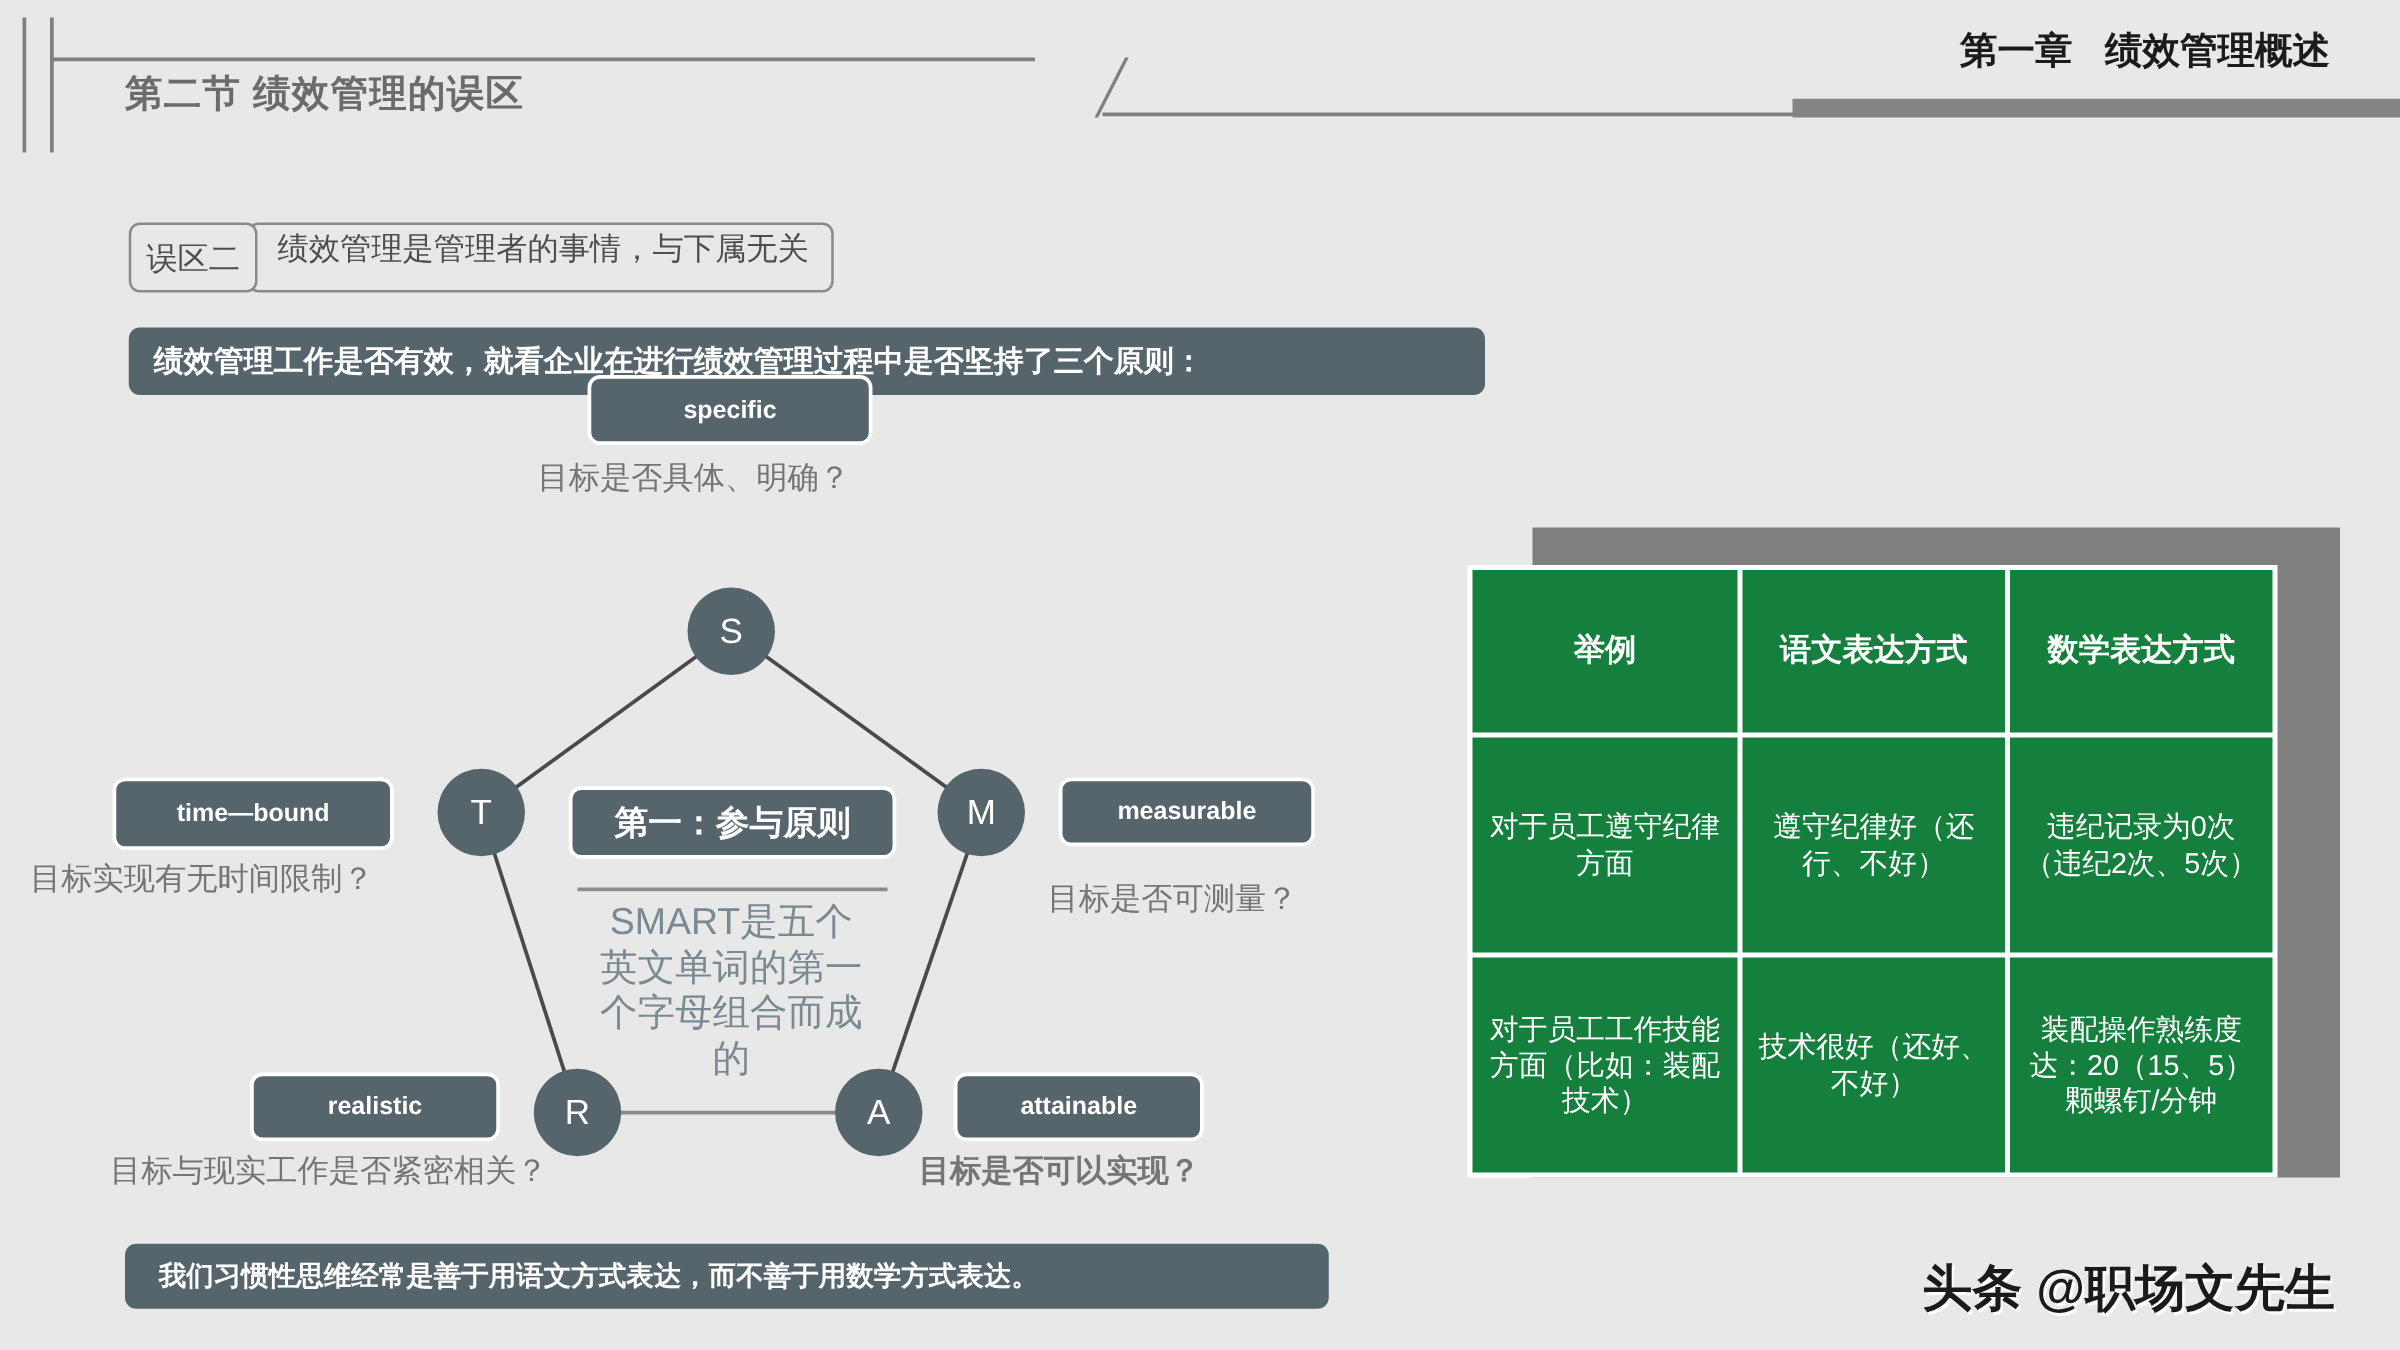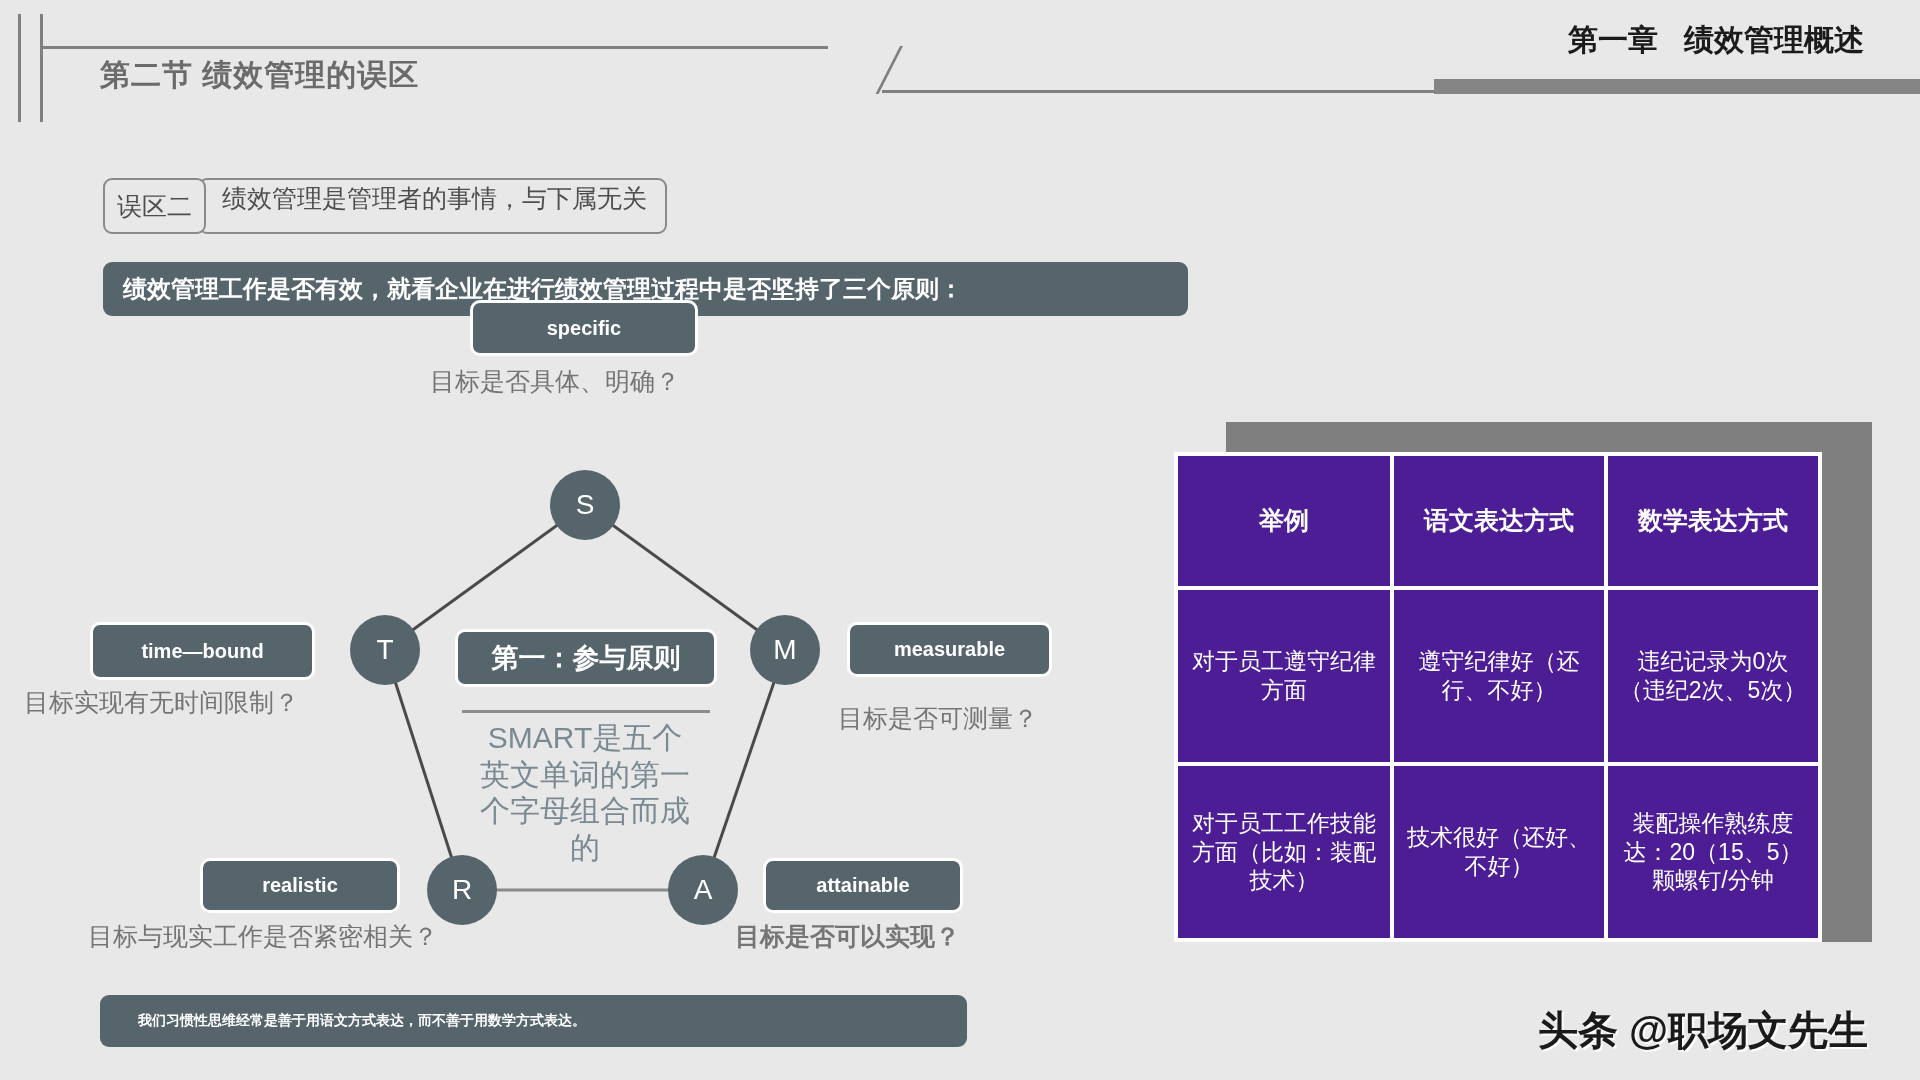--- a/index.html
+++ b/index.html
@@ -79,22 +79,22 @@
     color: #ffffff;
     font-weight: bold;
     display: flex; align-items: center;
     box-sizing: border-box;
   }
   .banner.top {
     left: 103px; top: 262px; width: 1085px; height: 54px;
     padding-left: 20px; font-size: 24px;
   }
   .banner.bottom {
-    left: 100px; top: 995px; width: 867px; height: 52px;
-    padding-left: 38px; font-size: 14px;
+    left: 100px; top: 995px; width: 963px; height: 52px;
+    padding-left: 27px; font-size: 22px;
   }
 
   
   #smart { position: absolute; left: 0; top: 330px; width: 1160px; height: 640px; }
   #smart svg { position: absolute; left: 0; top: 0; }
 
   .tag {
     position: absolute;
     background: #56646b;
     border-radius: 10px;
@@ -152,21 +152,21 @@
   }
   table.grid {
     position: absolute; left: 0; top: 30px;
     border-collapse: separate;
     border-spacing: 4px;
     background: #ffffff;
     table-layout: fixed;
     width: 632px;
   }
   table.grid th, table.grid td {
-    background: #4c1d95;
+    background: #15803d;
     color: #ffffff;
     text-align: center;
     vertical-align: middle;
     font-size: 23px;
     line-height: 1.25;
     padding: 6px 8px;
     word-break: break-all;
   }
   table.grid th { font-weight: bold; font-size: 25px; height: 118px; }
   table.grid td { height: 160px; }

